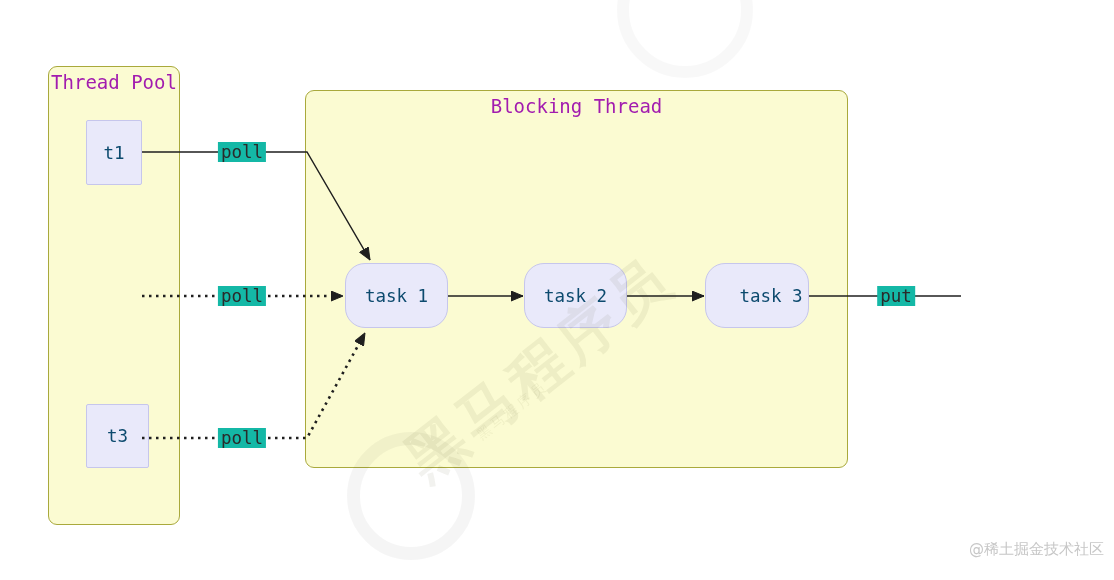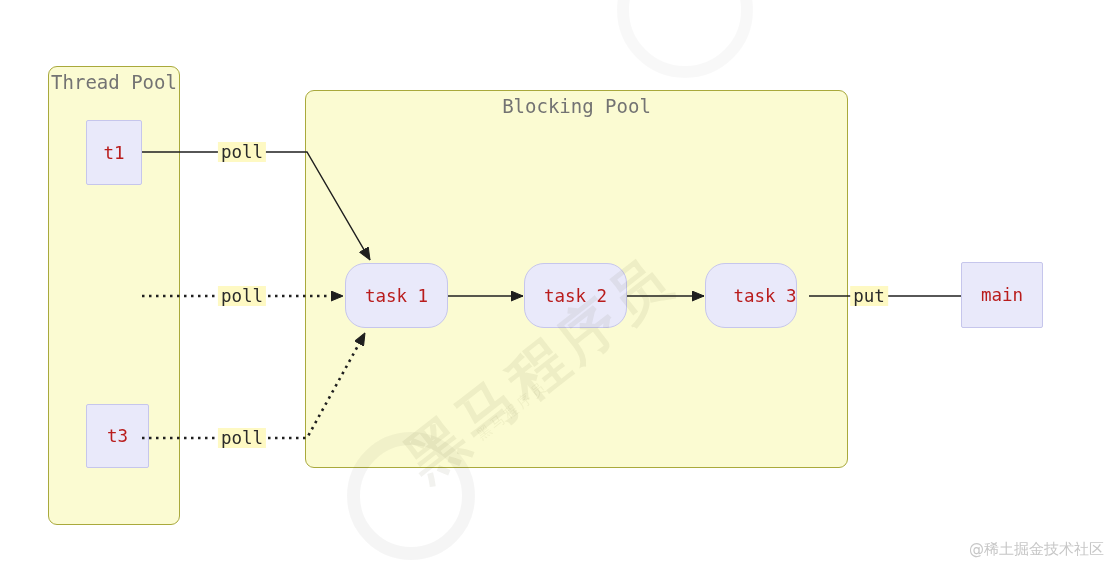--- a/index.html
+++ b/index.html
@@ -23,72 +23,72 @@
     z-index: 1;
   }
   #thread-pool  { left: 48px;  top: 66px; width: 132px; height: 459px; }
   #blocking-queue { left: 305px; top: 90px; width: 543px; height: 378px; }
   .group-title {
     text-align: center;
     font-size: 19px;
     line-height: 1.1;
     margin-top: 5px;
     white-space: nowrap;
-    color: #737373;
+    color: #a21caf;
   }
 
   
   .node {
     position: absolute;
     background: #e9e9fa;
     border: 1px solid #c6c6ec;
     box-sizing: border-box;
     display: flex;
     align-items: center;
     justify-content: center;
     font-size: 17.5px;
-    color: #b91c1c;
+    color: #0c4a6e;
     z-index: 2;
     white-space: nowrap;
   }
   .node.square  { border-radius: 2px; }
   .node.rounded { border-radius: 20px; }
 
   #node-t1 { left: 86px; top: 120px; width: 56px; height: 65px; }
   #node-t2 { left: 86px; top: 262px; width: 56px; height: 65px; }
   #node-t3 { left: 86px; top: 404px; width: 63px; height: 64px; }
 
   #node-task1 { left: 345px; top: 263px; width: 103px; height: 65px; }
   #node-task2 { left: 524px; top: 263px; width: 103px; height: 65px; text-align: right; }
-  #node-task3 { left: 705px; top: 263px; width: 92px; height: 65px; padding-left: 28px; }
+  #node-task3 { left: 705px; top: 263px; width: 104px; height: 65px; padding-left: 28px; }
 
   #node-main { left: 961px; top: 262px; width: 82px; height: 66px; }
 
   
   svg.edges {
     position: absolute;
     left: 0; top: 0;
     width: 1114px; height: 580px;
     z-index: 3;
     pointer-events: none;
   }
   .edge-label {
     position: absolute;
     transform: translate(-50%, -50%);
-    background: #fef9c3;
+    background: #14b8a6;
     padding: 0 3px;
     font-size: 17.5px;
     color: #2a2a2a;
     z-index: 4;
     white-space: nowrap;
   }
   #label-poll-1 { left: 242px; top: 152px; }
   #label-poll-2 { left: 242px; top: 296px; }
   #label-poll-3 { left: 242px; top: 438px; }
-  #label-put    { left: 869px; top: 296px; }
+  #label-put    { left: 896px; top: 296px; }
 
   
   .wm { position: absolute; pointer-events: none; }
   .wm-circle { border-radius: 50%; z-index: 5; }
   #wm-circle-top { left: 617px; top: -58px; width: 112px; height: 112px; border: 12px solid rgba(0,0,0,0.028); }
   #wm-circle-mid { left: 347px; top: 432px; width: 102px; height: 102px; border: 13px solid rgba(0,0,0,0.038); }
   #wm-text-center {
     left: 350px; top: 330px; width: 380px;
     text-align: center;
     font-size: 58px;
@@ -128,31 +128,30 @@
   <div class="wm wm-circle" id="wm-circle-mid"></div>
   <div class="wm" id="wm-text-center">黑马程序员</div>
   <div class="wm" id="wm-text-sub">黑马程序员</div>
   <div class="wm" id="wm-corner">@稀土掘金技术社区</div>
 
   <div class="group" id="thread-pool">
     <div class="group-title">Thread Pool</div>
   </div>
 
   <div class="group" id="blocking-queue">
-    <div class="group-title">Blocking Pool</div>
+    <div class="group-title">Blocking Thread</div>
   </div>
 
   <div class="node square" id="node-t1">t1</div>
   <div class="node square" id="node-t3">t3</div>
 
   <div class="node rounded" id="node-task1">task 1</div>
   <div class="node rounded" id="node-task2">task 2</div>
   <div class="node rounded" id="node-task3">task 3</div>
 
-  <div class="node square" id="node-main">main</div>
 
   <svg class="edges" viewBox="0 0 1114 580" xmlns="http://www.w3.org/2000/svg">
     <defs>
       <marker id="arrowhead" markerUnits="userSpaceOnUse" markerWidth="13" markerHeight="11" viewBox="0 0 13 11" refX="12.5" refY="5.5" orient="auto">
         <path d="M0.5,0.5 L12.5,5.5 L0.5,10.5 Z" fill="#1f1f1f" stroke="#1f1f1f"></path>
       </marker>
     </defs>
 
     <path d="M142,152 L307,152 L370,260" fill="none" stroke="#1f1f1f" stroke-width="1.4" marker-end="url(#arrowhead)"></path>
 

